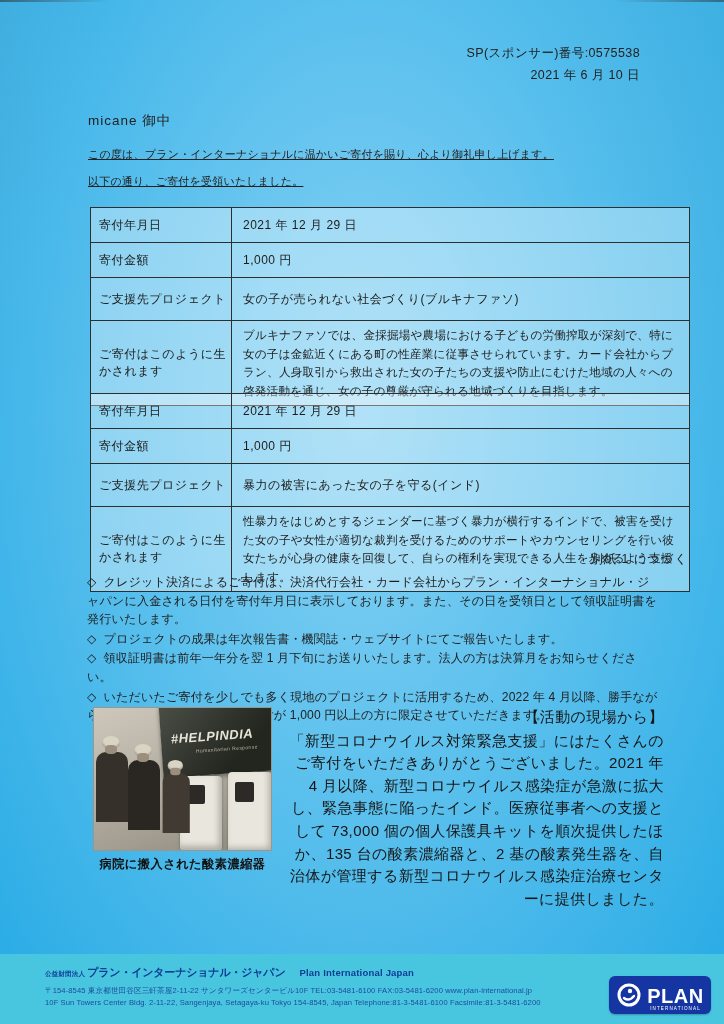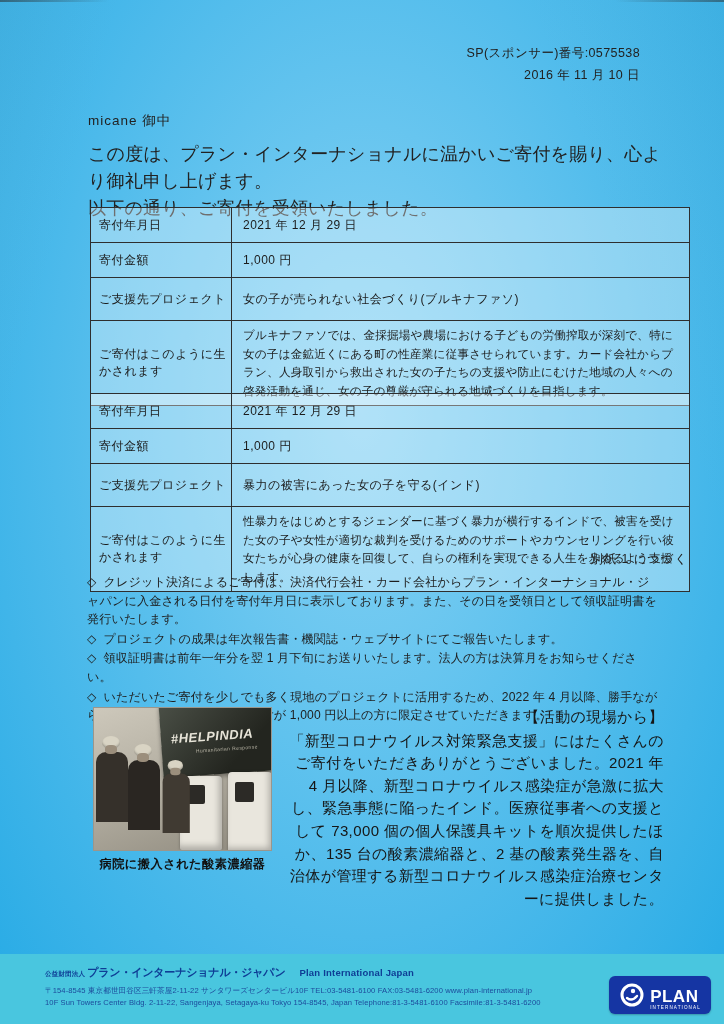--- a/index.html
+++ b/index.html
@@ -32,21 +32,21 @@
     position:absolute;top:42px;right:84px;
     text-align:right;font-size:12.5px;line-height:22px;
     letter-spacing:0.4px;color:#222;
   }
   .recipient{
     position:absolute;left:88px;top:112px;
     font-size:13.5px;letter-spacing:1px;color:#222;
   }
   .greet{
     position:absolute;left:88px;top:141px;width:580px;
-    font-size:18px;line-height:27px;color:#222;letter-spacing:0.2px;
+    font-size:11px;line-height:27px;color:#222;letter-spacing:0.2px;text-decoration:underline;
   }
 
   table.receipt{
     position:absolute;left:90px;width:600px;
     border-collapse:collapse;table-layout:fixed;
     font-size:12px;color:#1c1c1c;
   }
   .receipt-1{top:207px;}
   .receipt-2{top:393px;}
   table.receipt td{
@@ -135,33 +135,33 @@
   .f-org .en{font-size:9.5px;margin-left:14px;}
   .f-addr{font-size:7.6px;line-height:11.5px;margin-top:5px;letter-spacing:0.1px;color:#1c4a9b;}
   .logo{
     position:absolute;right:13px;top:22px;width:102px;height:38px;
     background:#1535a3;border-radius:6px;
     display:flex;align-items:center;justify-content:center;gap:5px;
     box-shadow:0 1px 2px rgba(0,0,0,.25);
   }
   .logo svg{display:block;}
   .logo-txt{display:flex;flex-direction:column;line-height:1;}
-  .logo-plan{color:#fff;font-weight:bold;font-size:17px;letter-spacing:0.5px;margin-top:8px;}
+  .logo-plan{color:#fff;font-weight:bold;font-size:20px;letter-spacing:0.5px;margin-top:8px;}
   .logo-intl{color:#fff;font-size:4.6px;letter-spacing:1.1px;margin-top:1px;text-align:center;}
 </style>
 </head>
 <body>
 
 <div class="page">
   <div class="scan-shade"></div>
   <div class="scan-edge-top"></div>
 
   <div class="hdr">
     <div>SP(スポンサー)番号:0575538</div>
-    <div>2016 年  11 月  10 日</div>
+    <div>2021 年  6 月  10 日</div>
   </div>
 
   <div class="recipient">micane  御中</div>
   <div class="greet">
     <div>この度は、プラン・インターナショナルに温かいご寄付を賜り、心より御礼申し上げます。</div>
     <div>以下の通り、ご寄付を受領いたしました。</div>
   </div>
 
   <table class="receipt receipt-1">
     <tbody>

